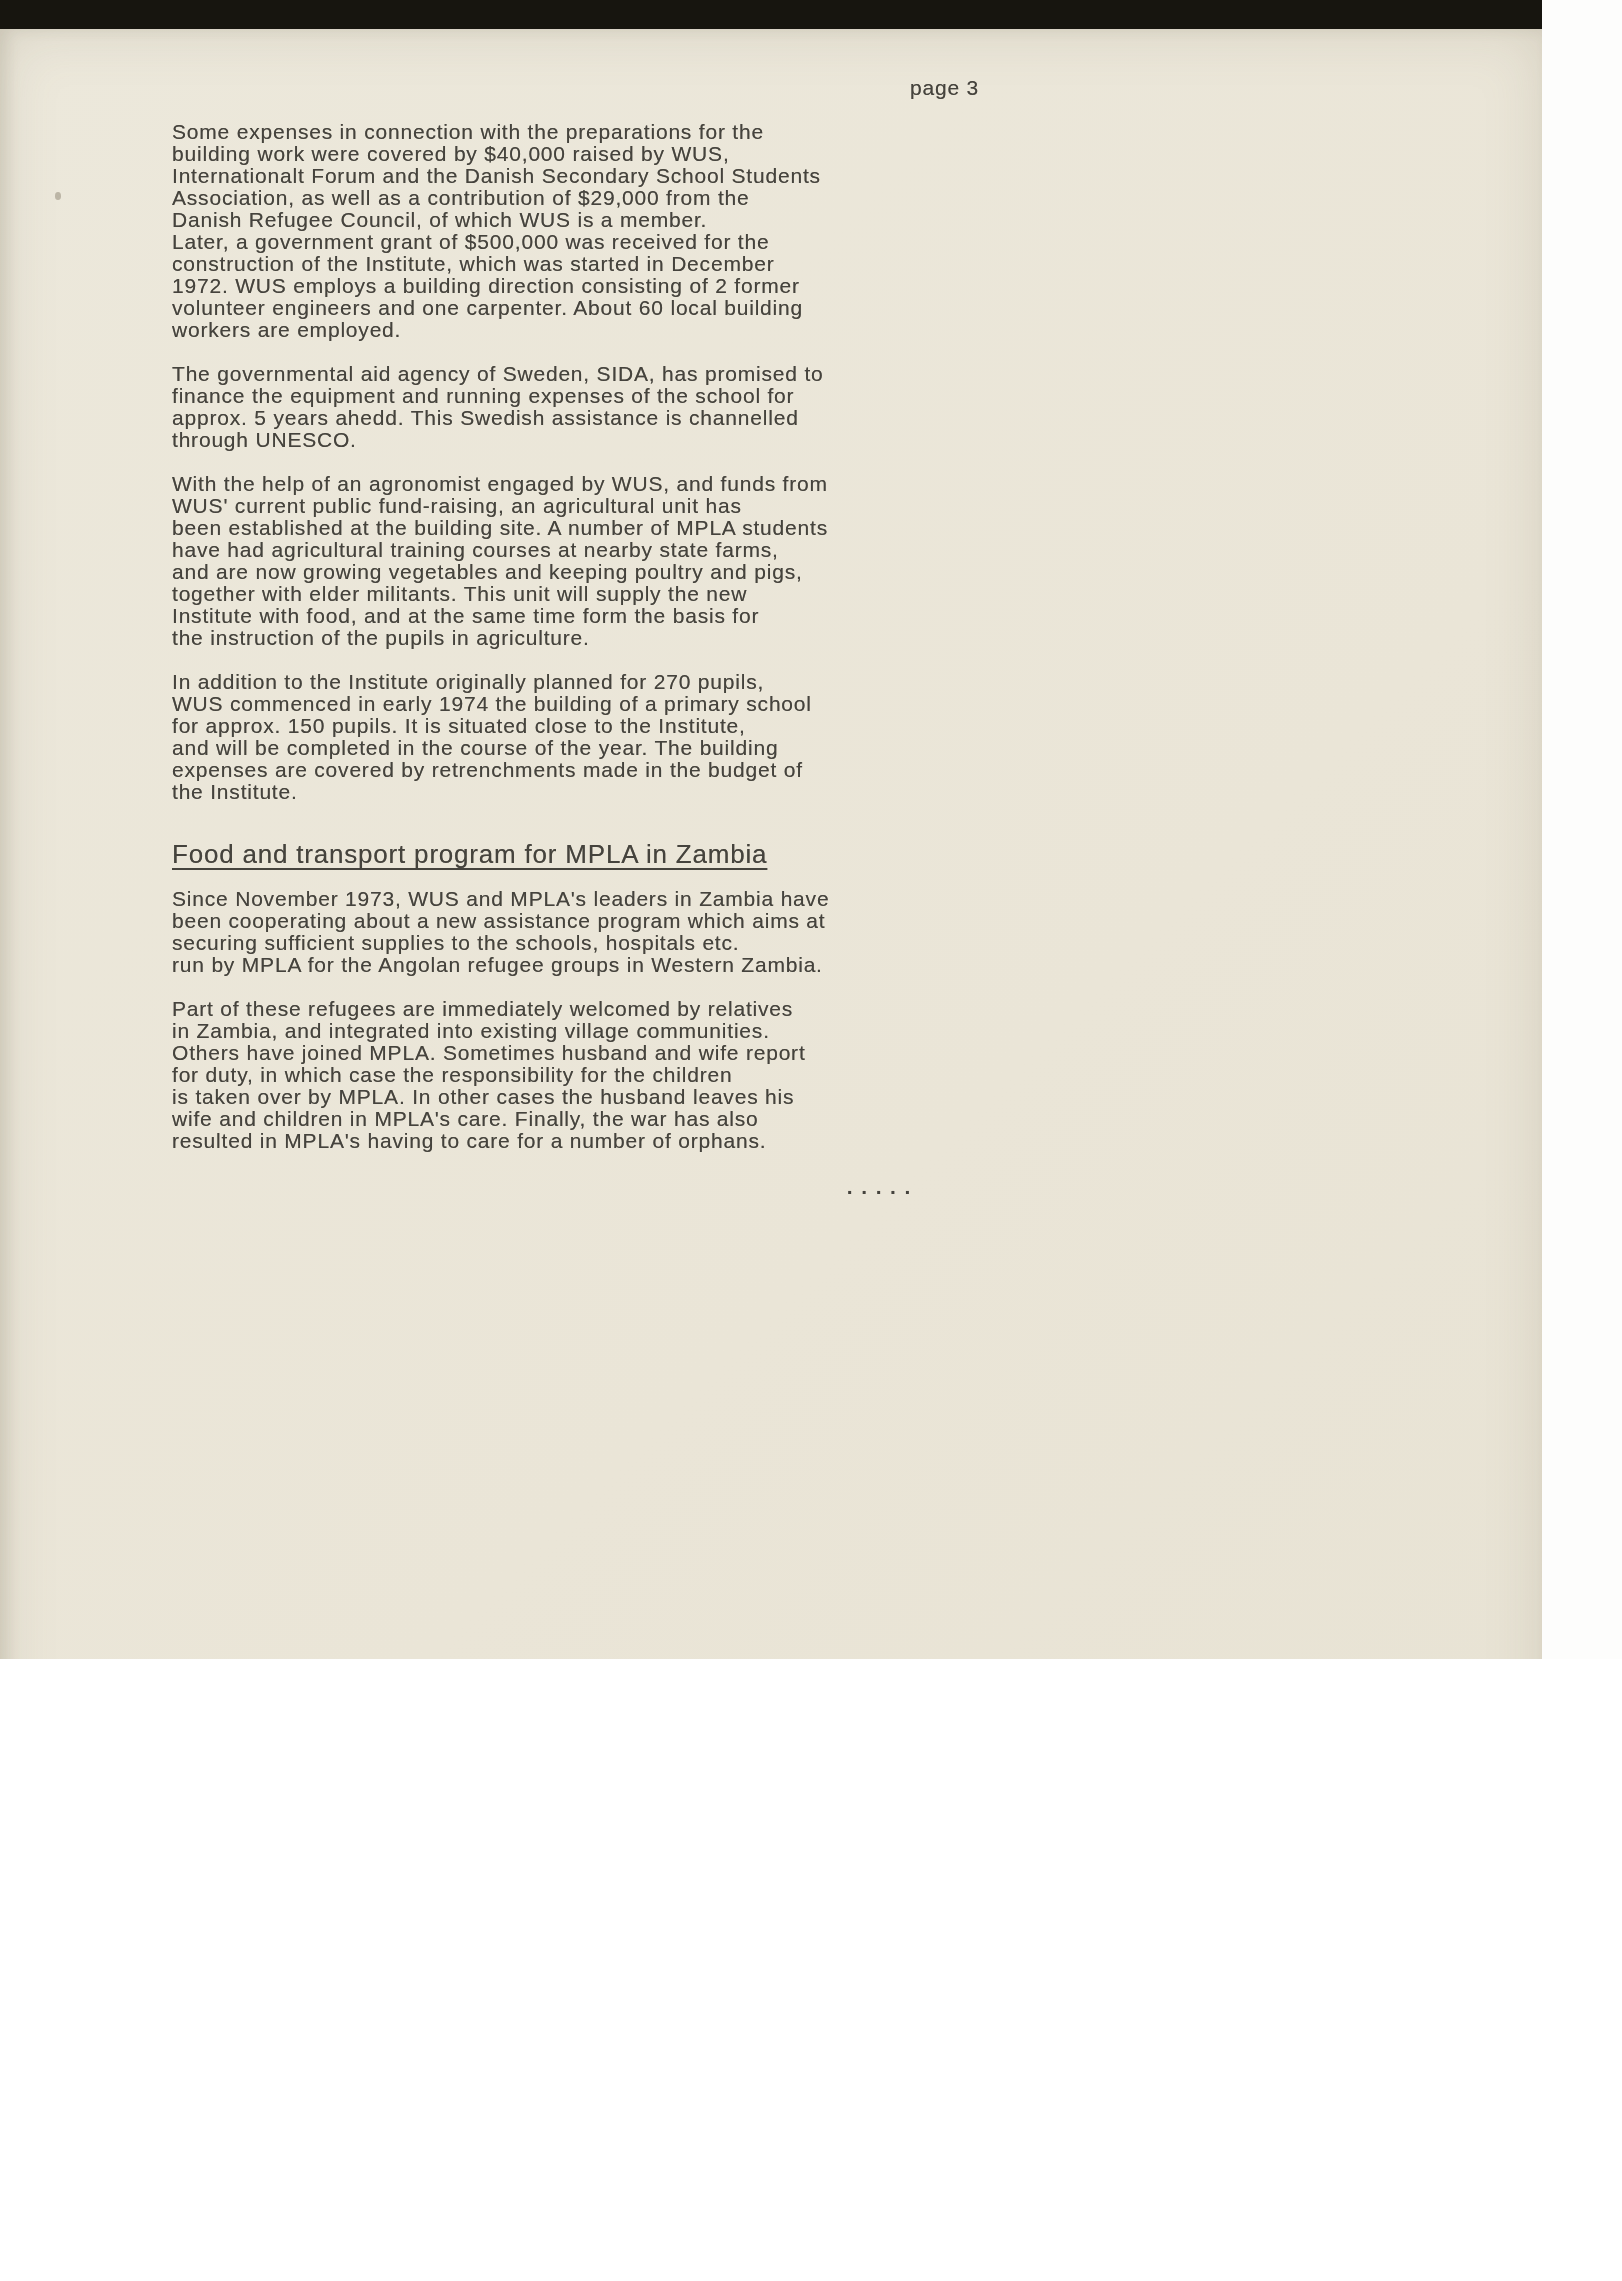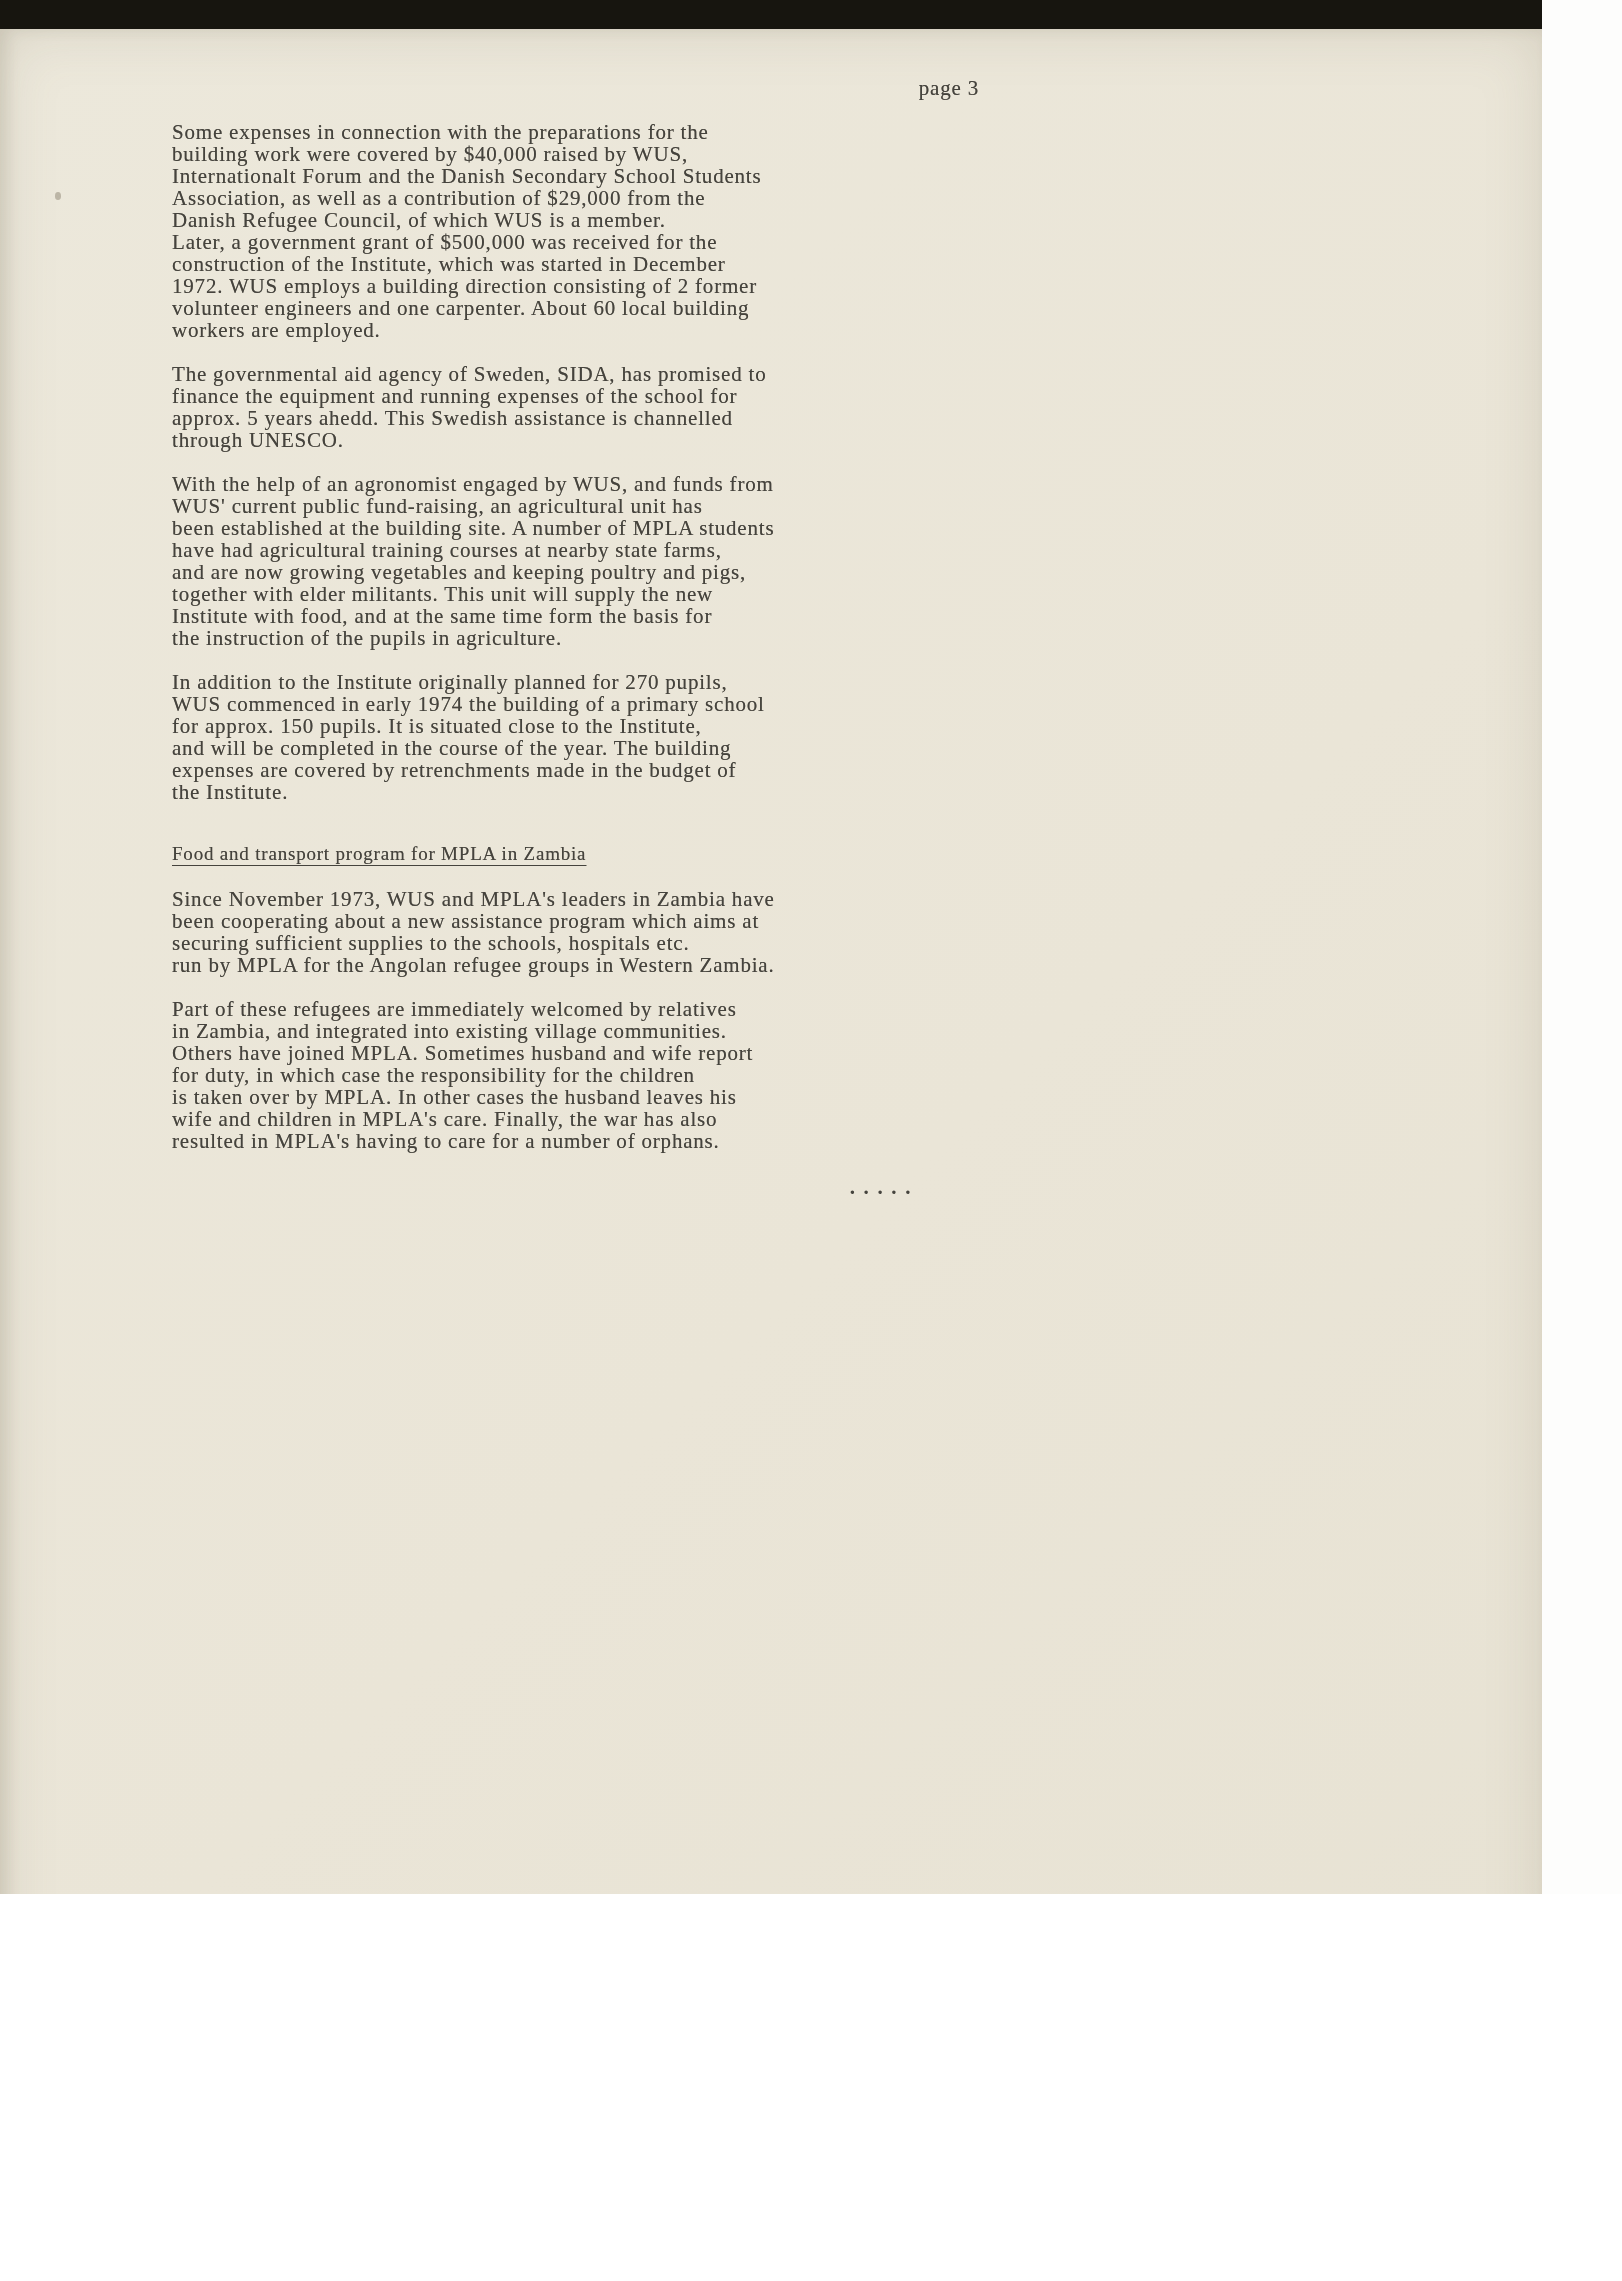--- a/index.html
+++ b/index.html
@@ -3,24 +3,24 @@
 <meta charset="utf-8">
 <style>
   html, body {
     margin: 0;
     padding: 0;
     background: #ffffff;
   }
   .scan {
     position: relative;
     width: 1622px;
-    height: 1894px;
+    height: 1659px;
     background: #fdfdfc;
     overflow: hidden;
-    font-family: Liberation Serif, serif;
+    font-family: Liberation Sans, sans-serif;
   }
   
   .edge-top {
     position: absolute;
     left: 0; top: 0;
     width: 1542px; height: 29px;
     background: #17150f;
   }
   
   .edge-bottom {
@@ -59,21 +59,21 @@
     margin: 0 0 29px 0;
     white-space: pre;
   }
   .body-paragraph {
     margin: 0 0 22px 0;
     white-space: pre-wrap;
     text-shadow: 0 0 0.6px rgba(60,55,45,0.55);
   }
   .section-heading {
     margin: 40px 0 23px 0;
-    font-size: 19px;
+    font-size: 26px;
     font-weight: normal;
     text-decoration: underline;
     text-underline-offset: 4.8px;
     white-space: pre;
     color: #45433d;
     text-shadow: 0 0 0.6px rgba(60,55,45,0.55);
   }
   .footer-dots {
     margin: 24px 0 0 0;
     text-align: right;

